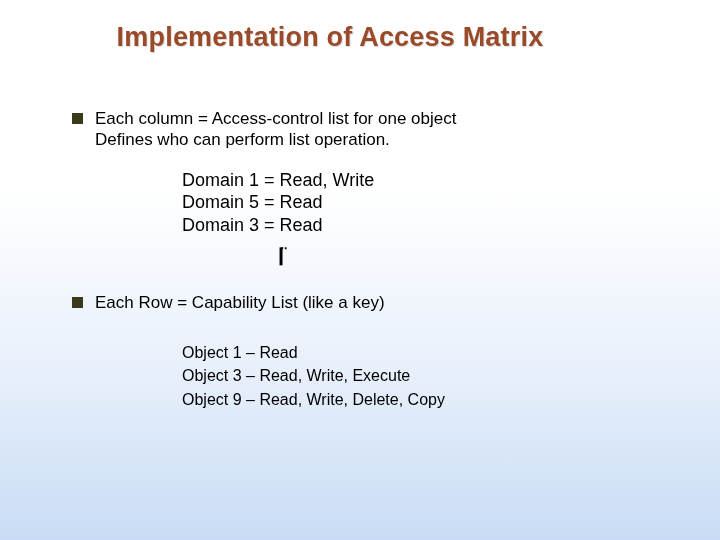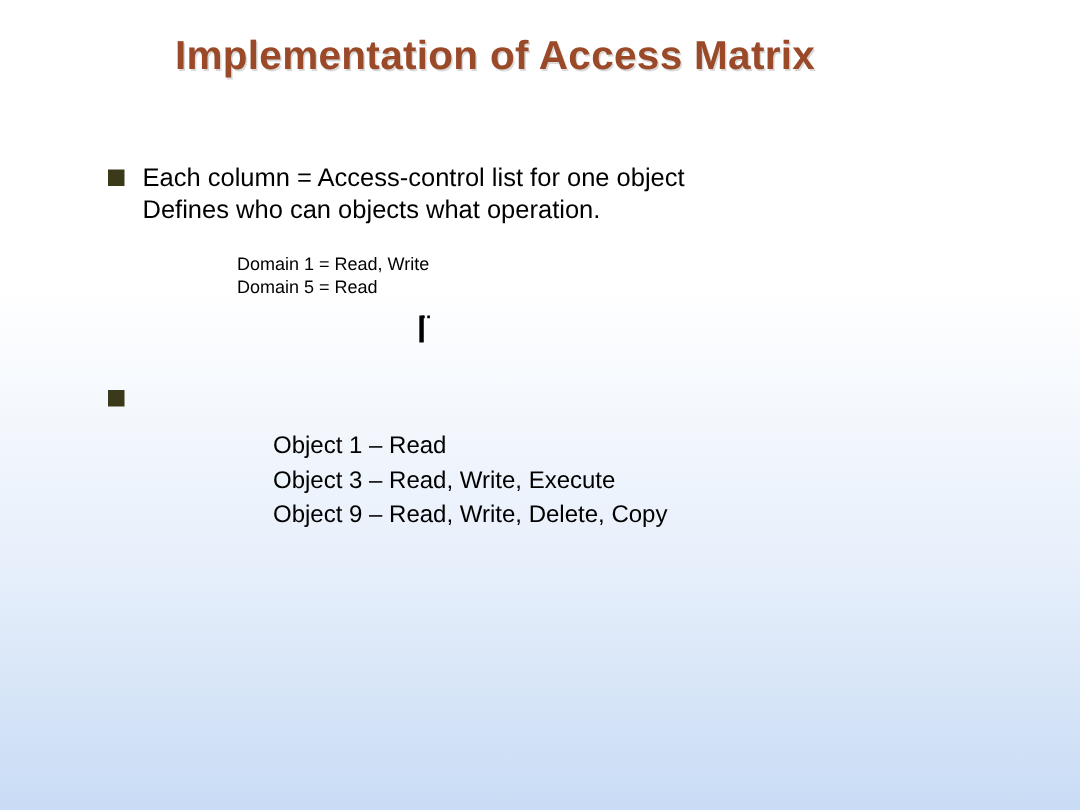--- a/index.html
+++ b/index.html
@@ -46,72 +46,73 @@
     height: 11px;
     background: #3a3a1a;
     margin-top: 5px;
     flex: 0 0 auto;
   }
   .btext {
     font-size: 17px;
     line-height: 1.25;
   }
   .sub-block {
-    margin-left: 86px;
+    margin-left: 110px;
     margin-top: 18px;
-    font-size: 12px;
+    font-size: 18px;
     line-height: 1.25;
   }
   .spacer {
     height: 28px;
   }
   .mid-dot {
     text-align: center;
     margin-top: 10px;
     margin-left: -110px;
     font-size: 18px;
     line-height: 1;
   }
   .obj-block {
     margin-left: 110px;
-    margin-top: 10px;
+    margin-top: 28px;
     font-size: 16px;
     line-height: 1.45;
   }
 </style>
 </head>
 <body>
 
 <div class="slide">
 
   <div class="title">Implementation of Access Matrix</div>
 
   <div class="content">
 
     <div class="bullet">
       <div class="sq"></div>
       <div class="btext">
         <span>Each column = Access-control list for one object</span><br>
-        <span>Defines who can objects what operation.</span>
+        <span>Defines who can perform list operation.</span>
       </div>
     </div>
 
     <div class="sub-block">
       <div>Domain 1 = Read, Write</div>
       <div>Domain 5 = Read</div>
+      <div>Domain 3 = Read</div>
     </div>
 
     <div class="mid-dot">❙̈</div>
 
     <div class="spacer"></div>
 
     <div class="bullet">
       <div class="sq"></div>
       <div class="btext">
-        <br>
+        <span>Each Row = Capability List (like a key)</span><br>
       </div>
     </div>
 
     <div class="obj-block">
       <div>Object 1 – Read</div>
       <div>Object 3 – Read, Write, Execute</div>
       <div>Object 9 – Read, Write, Delete, Copy</div>
     </div>
 
   </div>

